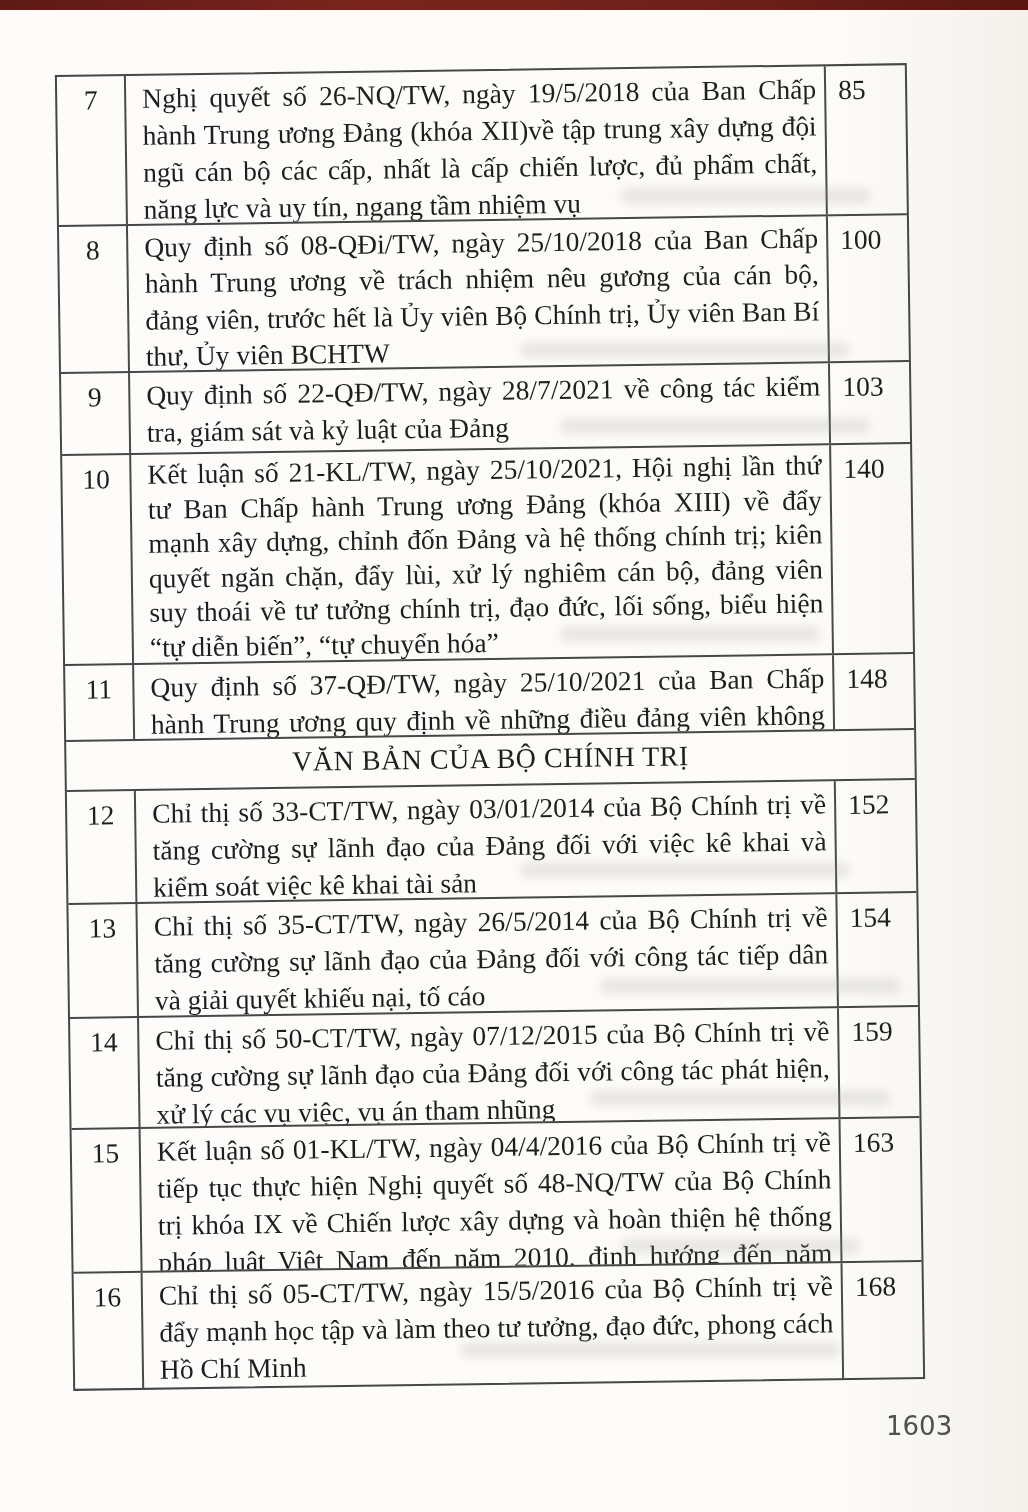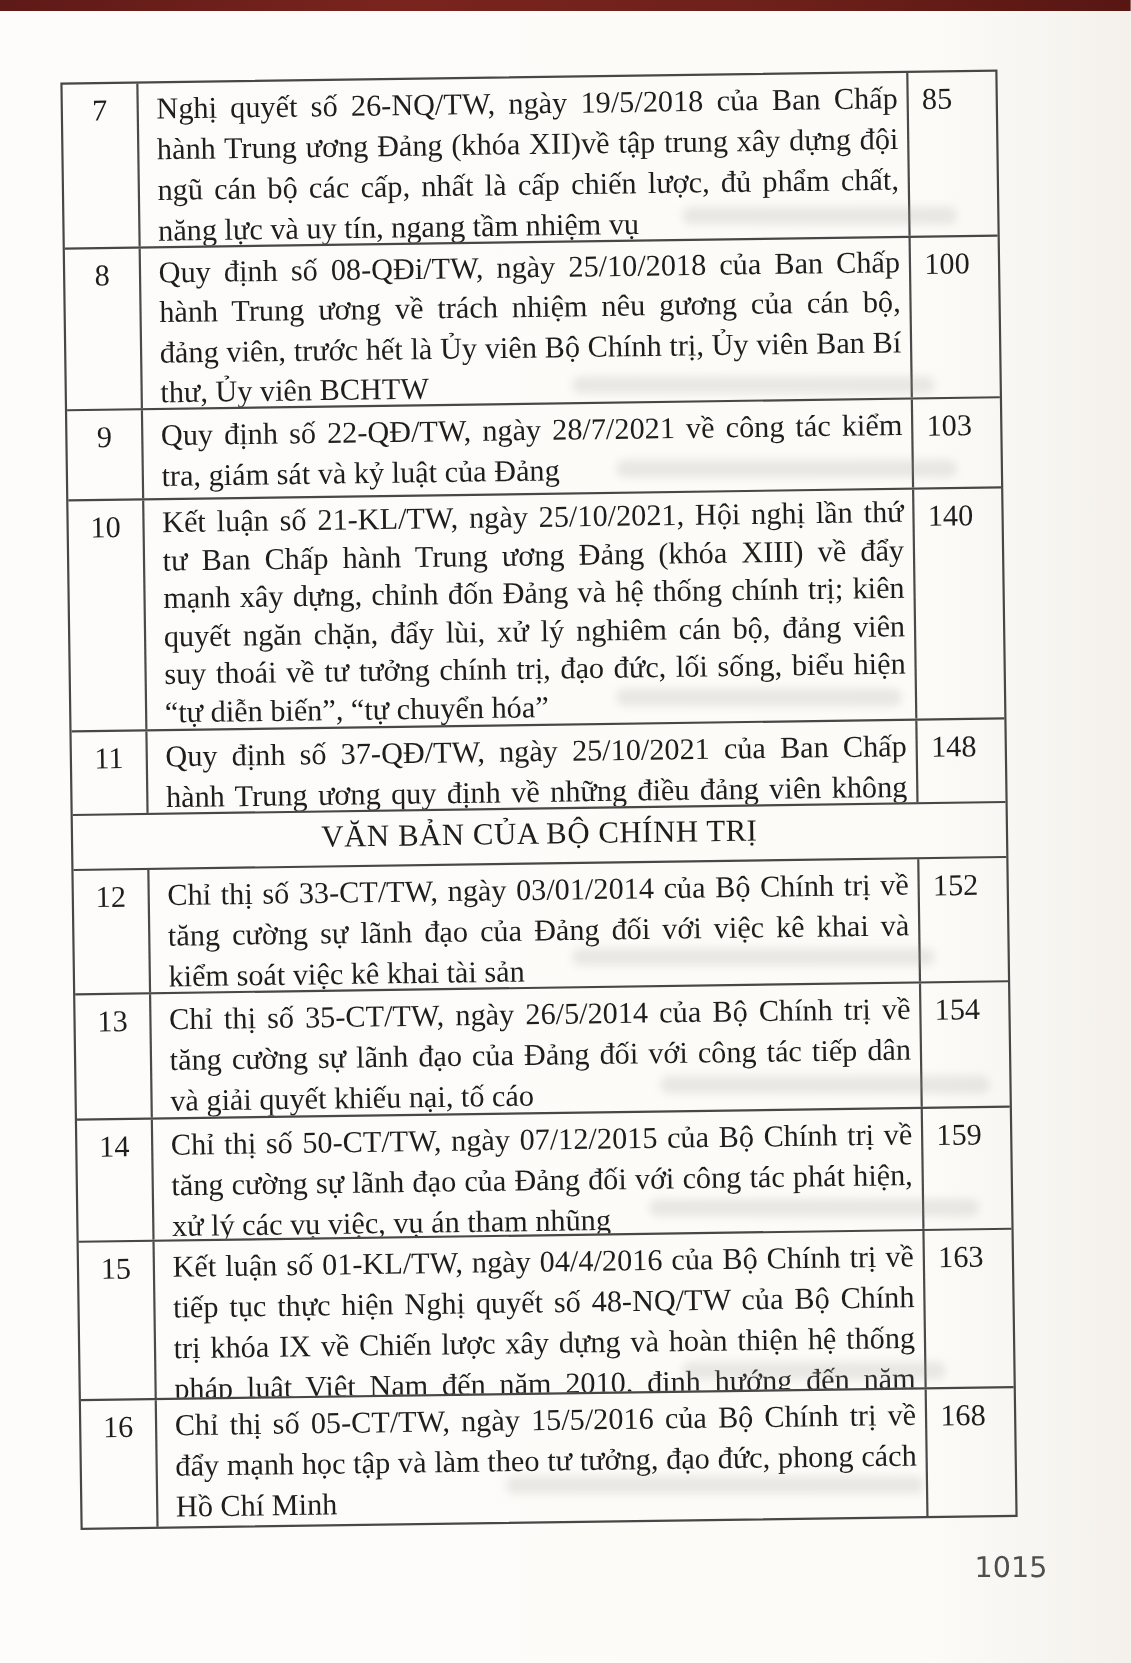--- a/index.html
+++ b/index.html
@@ -160,13 +160,13 @@
 <div class="smudge" style="left:620px;top:188px;width:250px;"></div>
 <div class="smudge" style="left:520px;top:342px;width:330px;"></div>
 <div class="smudge" style="left:560px;top:418px;width:310px;"></div>
 <div class="smudge" style="left:560px;top:626px;width:260px;"></div>
 <div class="smudge" style="left:520px;top:862px;width:330px;"></div>
 <div class="smudge" style="left:600px;top:978px;width:300px;"></div>
 <div class="smudge" style="left:590px;top:1090px;width:300px;"></div>
 <div class="smudge" style="left:620px;top:1238px;width:240px;"></div>
 <div class="smudge" style="left:460px;top:1342px;width:380px;"></div>
 
-<div class="folio">1015</div>
+<div class="folio">1603</div>
 
 </body></html>

